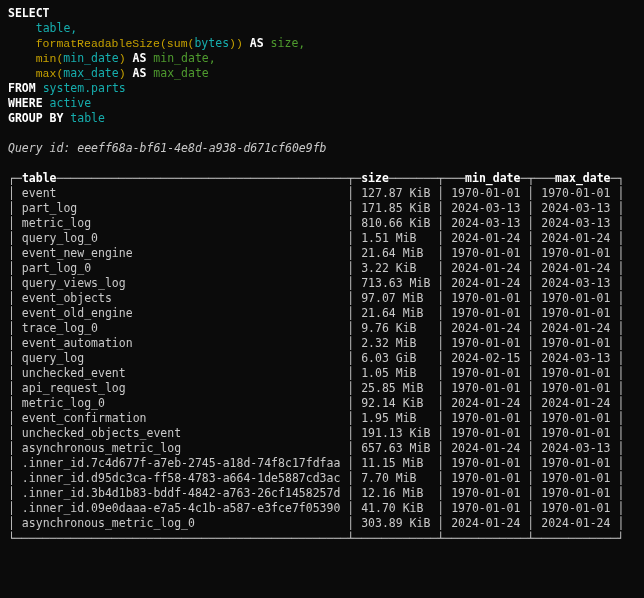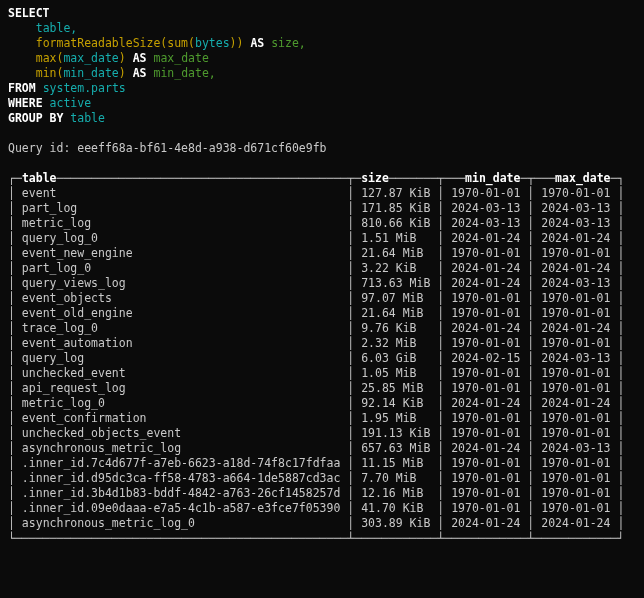--- a/index.html
+++ b/index.html
@@ -18,38 +18,38 @@
     line-height: 15px;
     color: #c9c9c9;
   }
   pre, .line {
     margin: 0;
     padding: 0;
     font: inherit;
     white-space: pre;
   }
   .blank-line { height: 15px; }
-  .c-tx  { color: #c9c9c9; }
+  .c-tx  { color: #c9c9c9; font-style: italic; }
   .c-kw  { color: #ffffff; font-weight: bold; }
   .c-id  { color: #16adad; }
-  .c-fn  { color: #c5a000; }
+  .c-fn  { color: #c5a000; font-family: Liberation Mono, monospace; }
   .c-al  { color: #4e9a2e; }
   .c-border { color: #c9c9c9; }
   .c-hdr { color: #ffffff; font-weight: bold; }
   .c-val { color: #c9c9c9; }
 </style>
 </head>
 <body>
 
 <div id="sql-block">
     <div class="line"><span class="c-kw">SELECT</span></div>
     <div class="line"><span class="c-tx">    </span><span class="c-id">table,</span></div>
     <div class="line"><span class="c-tx">    </span><span class="c-fn">formatReadableSize(sum(</span><span class="c-id">bytes</span><span class="c-fn">))</span><span class="c-tx"> </span><span class="c-kw">AS</span><span class="c-tx"> </span><span class="c-al">size,</span></div>
+    <div class="line"><span class="c-tx">    </span><span class="c-fn">min(</span><span class="c-id">min_date</span><span class="c-fn">)</span><span class="c-tx"> </span><span class="c-kw">AS</span><span class="c-tx"> </span><span class="c-al">min_date,</span></div>
     <div class="line"><span class="c-tx">    </span><span class="c-fn">max(</span><span class="c-id">max_date</span><span class="c-fn">)</span><span class="c-tx"> </span><span class="c-kw">AS</span><span class="c-tx"> </span><span class="c-al">max_date</span></div>
-    <div class="line"><span class="c-tx">    </span><span class="c-fn">min(</span><span class="c-id">min_date</span><span class="c-fn">)</span><span class="c-tx"> </span><span class="c-kw">AS</span><span class="c-tx"> </span><span class="c-al">min_date,</span></div>
     <div class="line"><span class="c-kw">FROM</span><span class="c-tx"> </span><span class="c-id">system.parts</span></div>
     <div class="line"><span class="c-kw">WHERE</span><span class="c-tx"> </span><span class="c-id">active</span></div>
     <div class="line"><span class="c-kw">GROUP BY</span><span class="c-tx"> </span><span class="c-id">table</span></div>
   </div>
 
 <div class="blank-line"></div>
 
 <div class="line"><span class="c-tx">Query id: </span><span class="c-tx">eeeff68a-bf61-4e8d-a938-d671cf60e9fb</span></div>
 
 <div class="blank-line"></div>
@@ -67,19 +67,19 @@
     <div class="line"><span class="c-border">│</span><span class="c-val"> event_old_engine                               </span><span class="c-border">│</span><span class="c-val"> 21.64 MiB  </span><span class="c-border">│</span><span class="c-val"> 1970-01-01 </span><span class="c-border">│</span><span class="c-val"> 1970-01-01 </span><span class="c-border">│</span></div>
     <div class="line"><span class="c-border">│</span><span class="c-val"> trace_log_0                                    </span><span class="c-border">│</span><span class="c-val"> 9.76 KiB   </span><span class="c-border">│</span><span class="c-val"> 2024-01-24 </span><span class="c-border">│</span><span class="c-val"> 2024-01-24 </span><span class="c-border">│</span></div>
     <div class="line"><span class="c-border">│</span><span class="c-val"> event_automation                               </span><span class="c-border">│</span><span class="c-val"> 2.32 MiB   </span><span class="c-border">│</span><span class="c-val"> 1970-01-01 </span><span class="c-border">│</span><span class="c-val"> 1970-01-01 </span><span class="c-border">│</span></div>
     <div class="line"><span class="c-border">│</span><span class="c-val"> query_log                                      </span><span class="c-border">│</span><span class="c-val"> 6.03 GiB   </span><span class="c-border">│</span><span class="c-val"> 2024-02-15 </span><span class="c-border">│</span><span class="c-val"> 2024-03-13 </span><span class="c-border">│</span></div>
     <div class="line"><span class="c-border">│</span><span class="c-val"> unchecked_event                                </span><span class="c-border">│</span><span class="c-val"> 1.05 MiB   </span><span class="c-border">│</span><span class="c-val"> 1970-01-01 </span><span class="c-border">│</span><span class="c-val"> 1970-01-01 </span><span class="c-border">│</span></div>
     <div class="line"><span class="c-border">│</span><span class="c-val"> api_request_log                                </span><span class="c-border">│</span><span class="c-val"> 25.85 MiB  </span><span class="c-border">│</span><span class="c-val"> 1970-01-01 </span><span class="c-border">│</span><span class="c-val"> 1970-01-01 </span><span class="c-border">│</span></div>
     <div class="line"><span class="c-border">│</span><span class="c-val"> metric_log_0                                   </span><span class="c-border">│</span><span class="c-val"> 92.14 KiB  </span><span class="c-border">│</span><span class="c-val"> 2024-01-24 </span><span class="c-border">│</span><span class="c-val"> 2024-01-24 </span><span class="c-border">│</span></div>
     <div class="line"><span class="c-border">│</span><span class="c-val"> event_confirmation                             </span><span class="c-border">│</span><span class="c-val"> 1.95 MiB   </span><span class="c-border">│</span><span class="c-val"> 1970-01-01 </span><span class="c-border">│</span><span class="c-val"> 1970-01-01 </span><span class="c-border">│</span></div>
     <div class="line"><span class="c-border">│</span><span class="c-val"> unchecked_objects_event                        </span><span class="c-border">│</span><span class="c-val"> 191.13 KiB </span><span class="c-border">│</span><span class="c-val"> 1970-01-01 </span><span class="c-border">│</span><span class="c-val"> 1970-01-01 </span><span class="c-border">│</span></div>
     <div class="line"><span class="c-border">│</span><span class="c-val"> asynchronous_metric_log                        </span><span class="c-border">│</span><span class="c-val"> 657.63 MiB </span><span class="c-border">│</span><span class="c-val"> 2024-01-24 </span><span class="c-border">│</span><span class="c-val"> 2024-03-13 </span><span class="c-border">│</span></div>
-    <div class="line"><span class="c-border">│</span><span class="c-val"> .inner_id.7c4d677f-a7eb-6623-a18d-74f8c17fdfaa </span><span class="c-border">│</span><span class="c-val"> 11.15 MiB  </span><span class="c-border">│</span><span class="c-val"> 1970-01-01 </span><span class="c-border">│</span><span class="c-val"> 1970-01-01 </span><span class="c-border">│</span></div>
+    <div class="line"><span class="c-border">│</span><span class="c-val"> .inner_id.7c4d677f-a7eb-2745-a18d-74f8c17fdfaa </span><span class="c-border">│</span><span class="c-val"> 11.15 MiB  </span><span class="c-border">│</span><span class="c-val"> 1970-01-01 </span><span class="c-border">│</span><span class="c-val"> 1970-01-01 </span><span class="c-border">│</span></div>
     <div class="line"><span class="c-border">│</span><span class="c-val"> .inner_id.d95dc3ca-ff58-4783-a664-1de5887cd3ac </span><span class="c-border">│</span><span class="c-val"> 7.70 MiB   </span><span class="c-border">│</span><span class="c-val"> 1970-01-01 </span><span class="c-border">│</span><span class="c-val"> 1970-01-01 </span><span class="c-border">│</span></div>
     <div class="line"><span class="c-border">│</span><span class="c-val"> .inner_id.3b4d1b83-bddf-4842-a763-26cf1458257d </span><span class="c-border">│</span><span class="c-val"> 12.16 MiB  </span><span class="c-border">│</span><span class="c-val"> 1970-01-01 </span><span class="c-border">│</span><span class="c-val"> 1970-01-01 </span><span class="c-border">│</span></div>
     <div class="line"><span class="c-border">│</span><span class="c-val"> .inner_id.09e0daaa-e7a5-4c1b-a587-e3fce7f05390 </span><span class="c-border">│</span><span class="c-val"> 41.70 KiB  </span><span class="c-border">│</span><span class="c-val"> 1970-01-01 </span><span class="c-border">│</span><span class="c-val"> 1970-01-01 </span><span class="c-border">│</span></div>
     <div class="line"><span class="c-border">│</span><span class="c-val"> asynchronous_metric_log_0                      </span><span class="c-border">│</span><span class="c-val"> 303.89 KiB </span><span class="c-border">│</span><span class="c-val"> 2024-01-24 </span><span class="c-border">│</span><span class="c-val"> 2024-01-24 </span><span class="c-border">│</span></div>
     <div class="line"><span class="c-border">└────────────────────────────────────────────────┴────────────┴────────────┴────────────┘</span></div>
   </div>
 
 </body></html>

